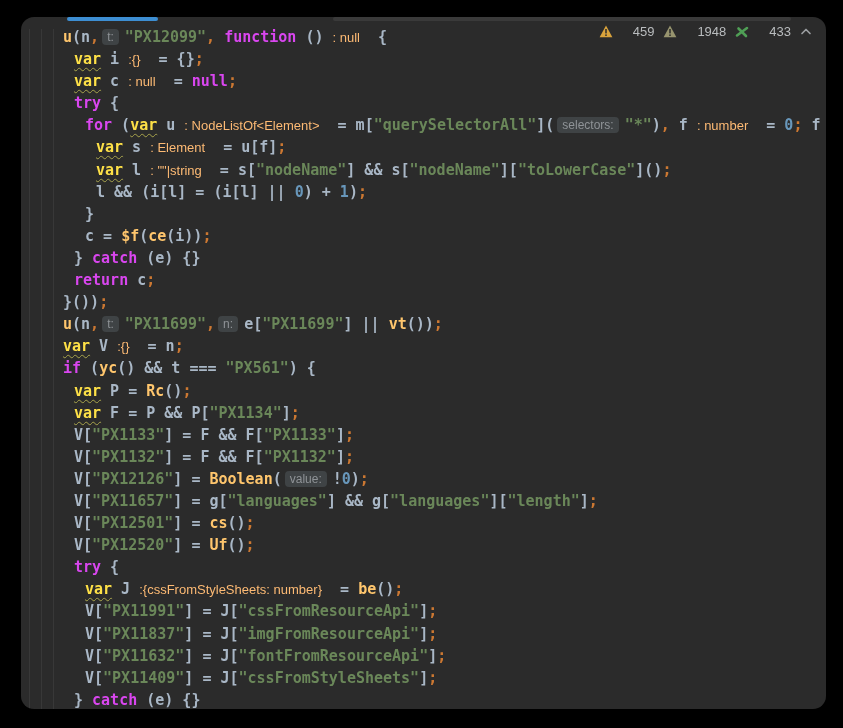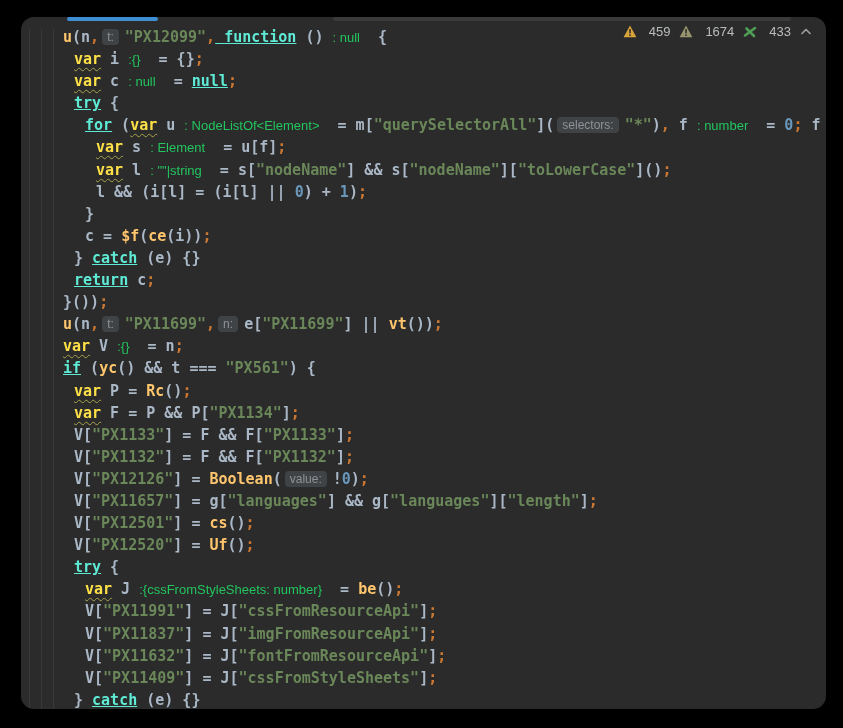--- a/index.html
+++ b/index.html
@@ -7,35 +7,35 @@
     position:absolute;left:21px;top:17px;width:805px;height:692px;
     background:#2b2b2b;border-radius:13px;overflow:hidden;
   }
   .vline{position:absolute;top:12px;bottom:0;width:1px;background:#383838;}
   #scroll-thumb{position:absolute;left:46px;top:0;width:91px;height:4px;border-radius:2px;background:#3d8ed2;}
   #scroll-track{position:absolute;left:312px;top:0;width:458px;height:4px;border-radius:2px;background:#3a3a3a;}
   #inspections{
     position:absolute;top:7px;right:14px;display:flex;align-items:center;gap:9px;
     font:13px "Liberation Sans",sans-serif;color:#b9bcbe;z-index:5;
   }
-  #inspections .item{display:flex;align-items:center;gap:12px;cursor:pointer;}
+  #inspections .item{display:flex;align-items:center;gap:20px;cursor:pointer;}
   #inspections svg{display:block;}
   #code{
     position:absolute;left:42px;top:9px;right:0;bottom:0;overflow:hidden;
     font:bold 15px/22.1px "DejaVu Sans Mono",monospace;color:#a9b7c6;white-space:pre;
   }
   .line{height:22.1px;}
   .pl{color:#a9b7c6;}
-  .kw{color:#5eead4;text-decoration:underline;}
+  .kw{color:#d946ef;}
   .kww{color:#fde047;text-decoration:underline wavy #a8a44c;text-decoration-thickness:1px;text-underline-offset:3px;}
   .fn{color:#ffc66d;}
   .str{color:#6a8759;}
   .num{color:#6897bb;}
   .o{color:#cc7832;}
-  .hint{font:400 13px "Liberation Sans",sans-serif;color:#22c55e;margin-top:44px;}
+  .hint{font:400 13px "Liberation Sans",sans-serif;color:#fdba74;margin-top:44px;}
   .chip{
     font:400 12px "Liberation Sans",sans-serif;color:#8f9397;background:#3f4345;
     border-radius:4px;padding:1px 5px;margin:0 6px 0 3px;position:relative;top:-1px;
   }
 </style>
 </head>
 <body>
 
 <div id="window">
 
@@ -58,21 +58,21 @@
       <span>459</span>
     </span>
     <span class="item">
       <span>
         <svg width="14" height="13" viewBox="0 0 14 13">
             <path d="M7 0.6 L13.4 12.2 H0.6 Z" fill="#97946e"></path>
             <rect x="6.25" y="4" width="1.5" height="4.4" fill="#2b2b2b"></rect>
             <rect x="6.25" y="9.4" width="1.5" height="1.6" fill="#2b2b2b"></rect>
           </svg>
       </span>
-      <span>1674</span>
+      <span>1948</span>
     </span>
     <span class="item">
       <span>
         <svg width="14" height="13" viewBox="0 0 14 13">
             <path d="M2 10.5 L12 3" stroke="#4f9e55" stroke-width="2.6" stroke-linecap="round" fill="none"></path>
             <path d="M3.5 3.5 L11 11" stroke="#4f9e55" stroke-width="2.6" stroke-linecap="round" fill="none"></path>
           </svg>
       </span>
       <span>433</span>
     </span>

